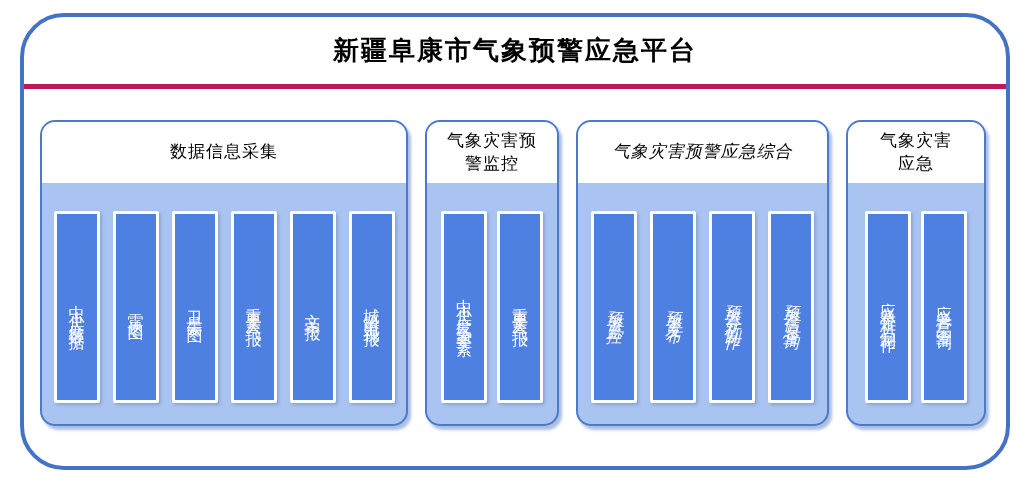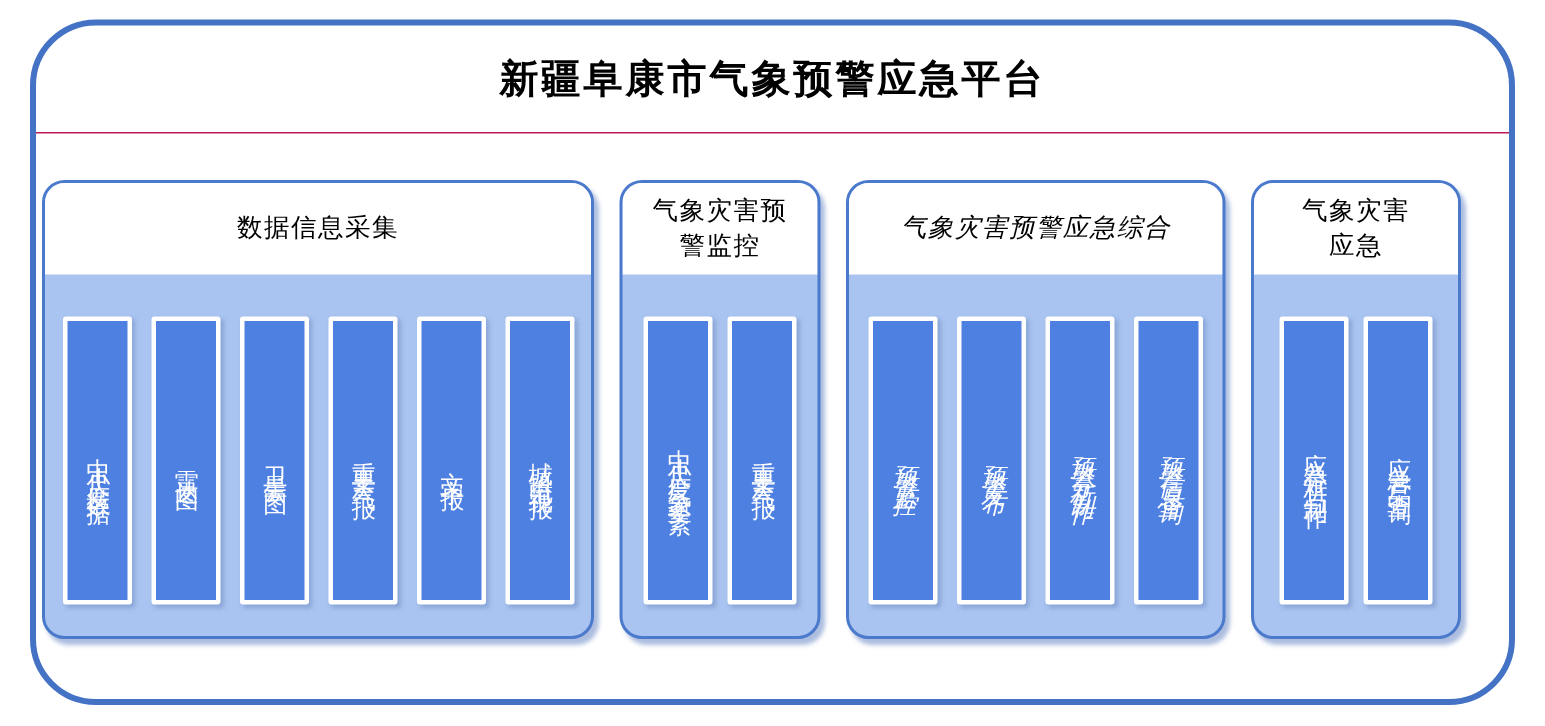--- a/index.html
+++ b/index.html
@@ -22,38 +22,38 @@
     width: 990px;
     height: 457px;
     box-sizing: border-box;
     border: 4px solid #4472C4;
     border-radius: 44px;
     background: #ffffff;
   }
   .title-row {
     height: 72px;
     box-sizing: border-box;
-    border-bottom: 1px solid #be185d;
+    border-bottom: 5px solid #be185d;
     display: flex;
     align-items: center;
     justify-content: center;
   }
   .page-title {
     font-size: 26px;
     font-weight: bold;
     color: #000000;
     letter-spacing: 2px;
     white-space: nowrap;
   }
   .content {
     display: flex;
     flex-direction: row;
     align-items: flex-start;
     gap: 17px;
-    padding: 31px 18px 0 4px;
+    padding: 31px 18px 0 16px;
   }
   .group {
     box-sizing: border-box;
     height: 306px;
     border: 2px solid #4B79CB;
     border-radius: 15px;
     background: #A9C4F0;
     box-shadow: 3px 4px 3px rgba(104,134,197,0.55);
     display: flex;
     flex-direction: column;

